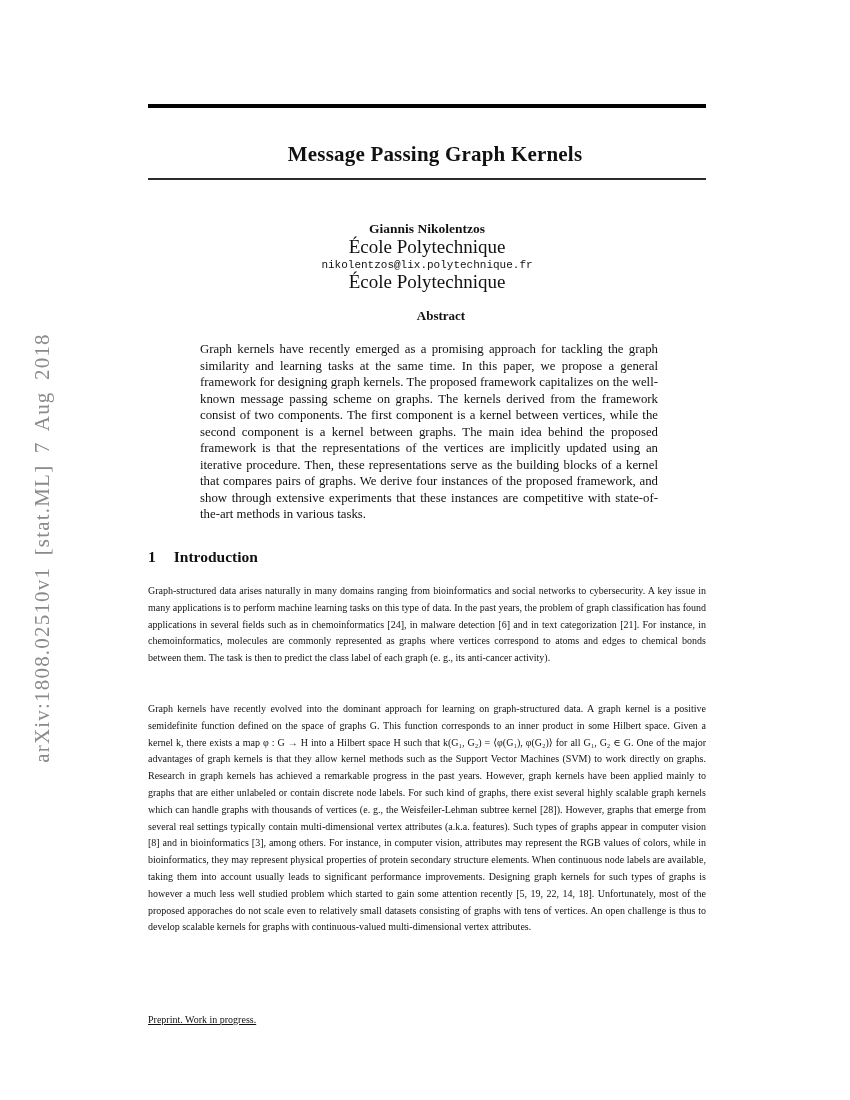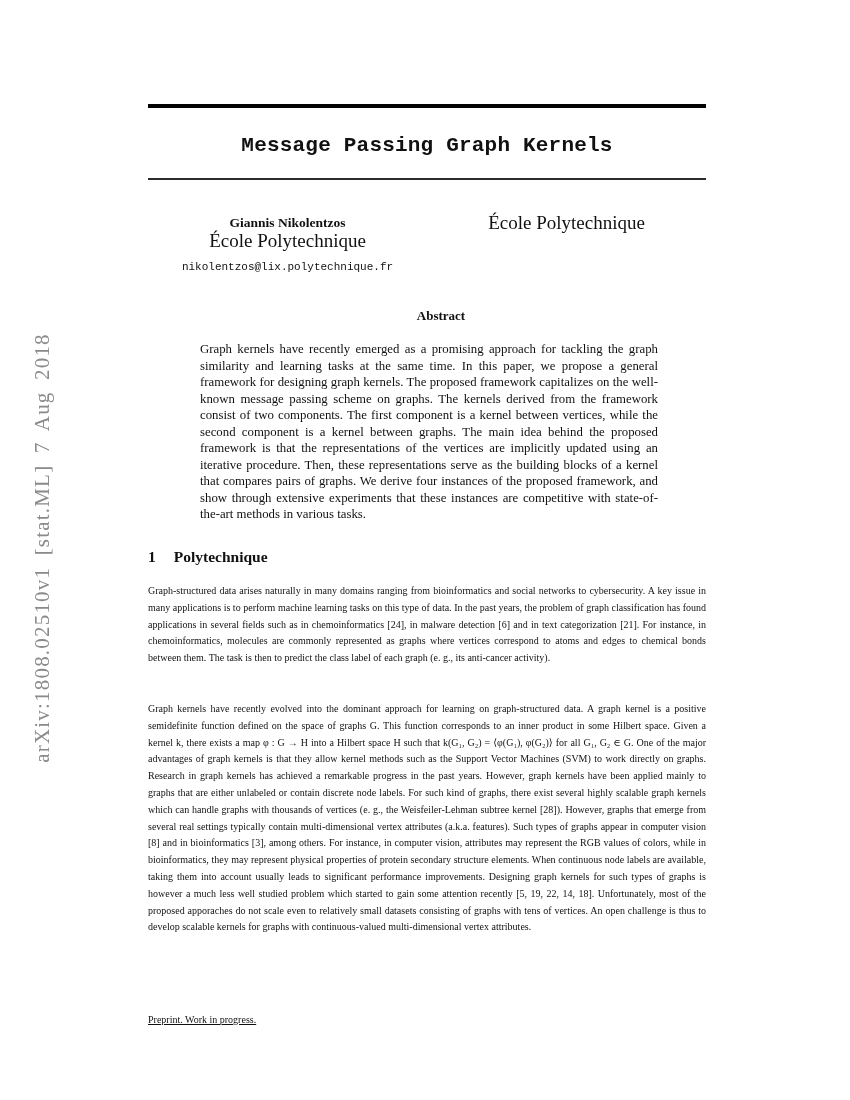--- a/index.html
+++ b/index.html
@@ -49,43 +49,43 @@
     top: 134px;
     width: 558px;
     text-align: center;
     font-size: 21px;
     font-weight: bold;
     letter-spacing: 0.2px;
   }
   .authors {
     position: absolute;
     left: 148px;
-    top: 214px;
+    top: 220px;
     width: 558px;
     display: flex;
-    flex-direction: row;
+    flex-direction: column;
   }
   .author {
     flex: 1 1 50%;
     text-align: center;
   }
   .author .name {
     font-size: 13.5px;
     font-weight: bold;
     line-height: 18px;
   }
   .author .affiliation {
     font-size: 19px;
     line-height: 18px;
   }
   .author .email {
     font-family: "Liberation Mono", "DejaVu Sans Mono", monospace;
     font-size: 11px;
     line-height: 16px;
-    margin-top: 9px;
+    margin-top: 1px;
   }
   .abstract-heading {
     position: absolute;
     left: 162px;
     top: 308px;
     width: 558px;
     text-align: center;
     font-size: 13px;
     font-weight: bold;
   }
@@ -130,41 +130,41 @@
 </style>
 </head>
 <body>
 
 <div class="page">
 
   <div class="watermark">arXiv:1808.02510v1 [stat.ML] 7 Aug 2018</div>
 
   <div class="rule-thick"></div>
 
-  <h1 class="title" style="margin:0;font-family:Liberation Mono, monospace;">Message Passing Graph Kernels</h1>
+  <h1 class="title" style="margin:8px;">Message Passing Graph Kernels</h1>
 
   <div class="rule-thin"></div>
 
   <div class="authors">
     <div class="author">
       <div class="name">Giannis Nikolentzos</div>
       <div class="affiliation">École Polytechnique</div>
       <div class="email">nikolentzos@lix.polytechnique.fr</div>
     </div>
     <div class="author">
       <div class="affiliation">École Polytechnique</div>
     </div>
   </div>
 
   <div class="abstract-heading">Abstract</div>
 
   <div class="abstract-body">Graph kernels have recently emerged as a promising approach for tackling the graph similarity and learning tasks at the same time. In this paper, we propose a general framework for designing graph kernels. The proposed framework capitalizes on the well-known message passing scheme on graphs. The kernels derived from the framework consist of two components. The first component is a kernel between vertices, while the second component is a kernel between graphs. The main idea behind the proposed framework is that the representations of the vertices are implicitly updated using an iterative procedure. Then, these representations serve as the building blocks of a kernel that compares pairs of graphs. We derive four instances of the proposed framework, and show through extensive experiments that these instances are competitive with state-of-the-art methods in various tasks.</div>
 
   <div class="section-heading">
-    <span class="sec-num">1</span><span>Polytechnique</span>
+    <span class="sec-num">1</span><span>Introduction</span>
   </div>
 
   <div class="body-para para-0">Graph-structured data arises naturally in many domains ranging from bioinformatics and social networks to cybersecurity. A key issue in many applications is to perform machine learning tasks on this type of data. In the past years, the problem of graph classification has found applications in several fields such as in chemoinformatics [24], in malware detection [6] and in text categorization [21]. For instance, in chemoinformatics, molecules are commonly represented as graphs where vertices correspond to atoms and edges to chemical bonds between them. The task is then to predict the class label of each graph (e. g., its anti-cancer activity).</div>
 
   <div class="body-para para-1">Graph kernels have recently evolved into the dominant approach for learning on graph-structured data. A graph kernel is a positive semidefinite function defined on the space of graphs G. This function corresponds to an inner product in some Hilbert space. Given a kernel k, there exists a map φ : G → H into a Hilbert space H such that k(G₁, G₂) = ⟨φ(G₁), φ(G₂)⟩ for all G₁, G₂ ∈ G. One of the major advantages of graph kernels is that they allow kernel methods such as the Support Vector Machines (SVM) to work directly on graphs. Research in graph kernels has achieved a remarkable progress in the past years. However, graph kernels have been applied mainly to graphs that are either unlabeled or contain discrete node labels. For such kind of graphs, there exist several highly scalable graph kernels which can handle graphs with thousands of vertices (e. g., the Weisfeiler-Lehman subtree kernel [28]). However, graphs that emerge from several real settings typically contain multi-dimensional vertex attributes (a.k.a. features). Such types of graphs appear in computer vision [8] and in bioinformatics [3], among others. For instance, in computer vision, attributes may represent the RGB values of colors, while in bioinformatics, they may represent physical properties of protein secondary structure elements. When continuous node labels are available, taking them into account usually leads to significant performance improvements. Designing graph kernels for such types of graphs is however a much less well studied problem which started to gain some attention recently [5, 19, 22, 14, 18]. Unfortunately, most of the proposed apporaches do not scale even to relatively small datasets consisting of graphs with tens of vertices. An open challenge is thus to develop scalable kernels for graphs with continuous-valued multi-dimensional vertex attributes.</div>
 
   <div class="footer-note">Preprint. Work in progress.</div>
 
 </div>
 

